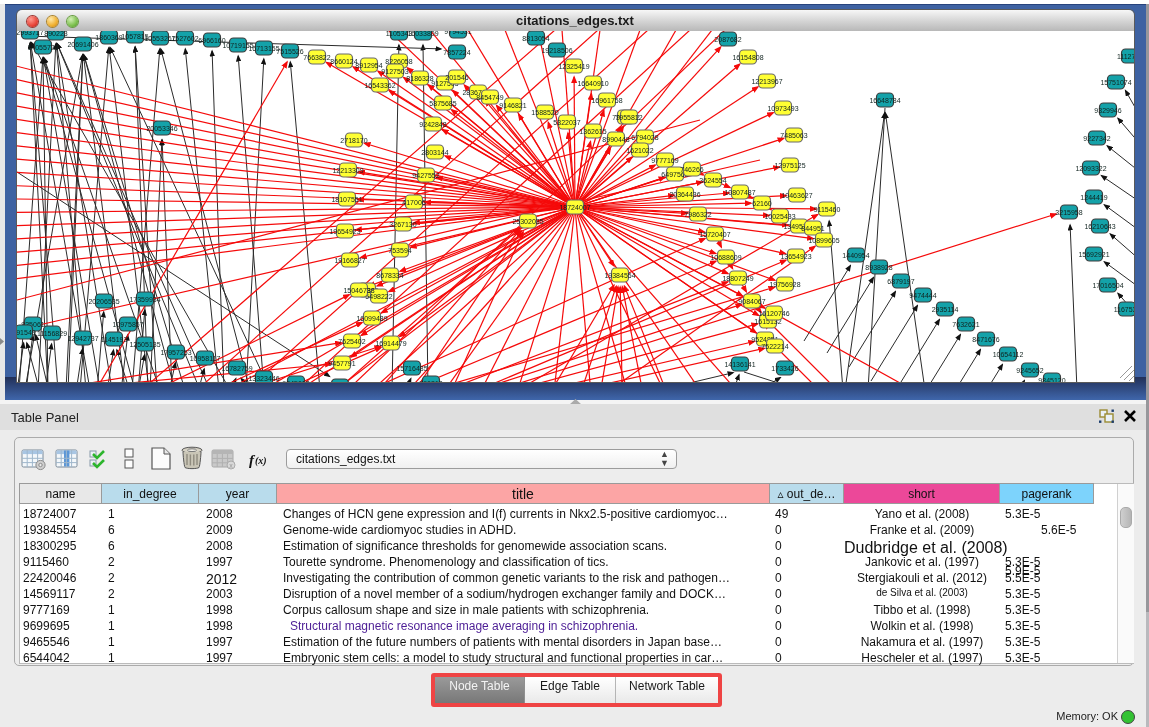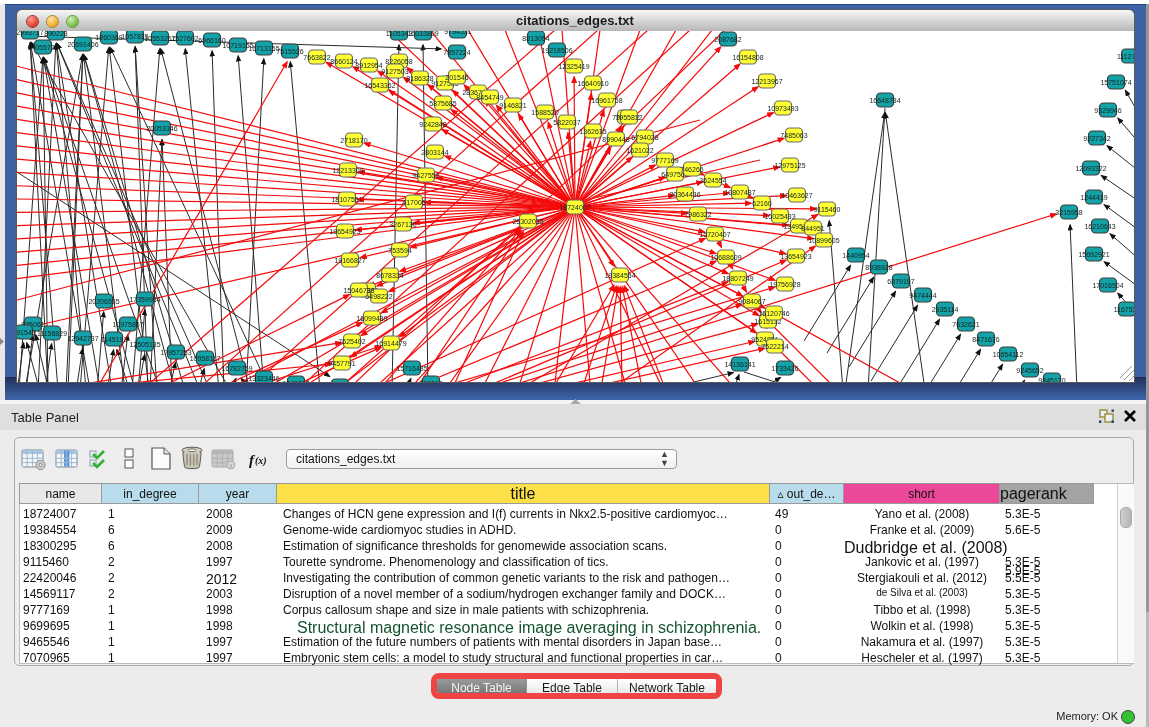--- a/index.html
+++ b/index.html
@@ -632,38 +632,38 @@
 
 <div class="abs" style="left:286px;top:449px;width:391px;height:20px;background:linear-gradient(#ffffff,#f0f0f0);border:1px solid #9c9c9c;border-radius:4px;box-sizing:border-box"></div>
 <div class="abs" style="left:296px;top:452px;font-size:12px;color:#111">citations_edges.txt</div>
 <div class="abs" style="left:660px;top:450px;font-size:9px;color:#444;line-height:9px">▲<br>▼</div>
 
 <div class="abs" style="left:19px;top:483px;width:1115px;height:181px;background:#ffffff;border:1px solid #bbb;box-sizing:border-box"></div>
 <div style="position:absolute;left:19px;top:483px;width:1px;height:21px;background:#9a9a9a"></div>
 <div style="position:absolute;left:20px;top:483px;width:82px;height:21px;background:#e8e8e8;border:1px solid #9a9a9a;border-left:none;box-sizing:border-box;text-align:center;line-height:20px;font-size:12px;color:#111">name</div>
 <div style="position:absolute;left:102px;top:483px;width:97px;height:21px;background:#b9dcec;border:1px solid #9a9a9a;border-left:none;box-sizing:border-box;text-align:center;line-height:20px;font-size:12px;color:#111">in_degree</div>
 <div style="position:absolute;left:199px;top:483px;width:78px;height:21px;background:#b9dcec;border:1px solid #9a9a9a;border-left:none;box-sizing:border-box;text-align:center;line-height:20px;font-size:12px;color:#111">year</div>
-<div style="position:absolute;left:277px;top:483px;width:493px;height:21px;background:#fde047;border:1px solid #9a9a9a;border-left:none;box-sizing:border-box;text-align:center;line-height:20px;font-size:16px;color:#111">title</div>
+<div style="position:absolute;left:277px;top:483px;width:493px;height:21px;background:#fca5a5;border:1px solid #9a9a9a;border-left:none;box-sizing:border-box;text-align:center;line-height:20px;font-size:14px;color:#111">title</div>
 <div style="position:absolute;left:770px;top:483px;width:74px;height:21px;background:#b9dcec;border:1px solid #9a9a9a;border-left:none;box-sizing:border-box;text-align:center;line-height:20px;font-size:12px;color:#111">▵ out_de…</div>
 <div style="position:absolute;left:844px;top:483px;width:156px;height:21px;background:#ec4899;border:1px solid #9a9a9a;border-left:none;box-sizing:border-box;text-align:center;line-height:20px;font-size:12px;color:#111">short</div>
-<div style="position:absolute;left:1000px;top:483px;width:94px;height:21px;background:#a3a3a3;border:1px solid #9a9a9a;border-left:none;box-sizing:border-box;line-height:20px;font-size:16px;color:#111">pagerank</div>
+<div style="position:absolute;left:1000px;top:483px;width:94px;height:21px;background:#7dd3fc;border:1px solid #9a9a9a;border-left:none;box-sizing:border-box;text-align:center;line-height:20px;font-size:12px;color:#111">pagerank</div>
 <div style="position:absolute;left:23px;top:507px;font-size:12px;color:#111;white-space:nowrap">18724007</div>
 <div style="position:absolute;left:108px;top:507px;font-size:12px;color:#111">1</div>
 <div style="position:absolute;left:206px;top:507px;font-size:12px;color:#111">2008</div>
 <div style="position:absolute;left:283px;top:507px;font-size:12px;color:#111;white-space:nowrap">Changes of HCN gene expression and I(f) currents in Nkx2.5-positive cardiomyoc…</div>
 <div style="position:absolute;left:775px;top:507px;font-size:12px;color:#111">49</div>
 <div style="position:absolute;left:844px;top:507px;width:156px;text-align:center;font-size:12px;color:#111;white-space:nowrap">Yano et al. (2008)</div>
 <div style="position:absolute;left:1005px;top:507px;font-size:12px;color:#111">5.3E-5</div>
 <div style="position:absolute;left:23px;top:523px;font-size:12px;color:#111;white-space:nowrap">19384554</div>
 <div style="position:absolute;left:108px;top:523px;font-size:12px;color:#111">6</div>
 <div style="position:absolute;left:206px;top:523px;font-size:12px;color:#111">2009</div>
 <div style="position:absolute;left:283px;top:523px;font-size:12px;color:#111;white-space:nowrap">Genome-wide cardiomyoc studies in ADHD.</div>
 <div style="position:absolute;left:775px;top:523px;font-size:12px;color:#111">0</div>
 <div style="position:absolute;left:844px;top:523px;width:156px;text-align:center;font-size:12px;color:#111;white-space:nowrap">Franke et al. (2009)</div>
-<div style="position:absolute;left:1005px;top:523px;font-size:12px;color:#111">5.6E-5</div>
+<div style="position:absolute;left:1041px;top:523px;font-size:12px;color:#111">5.6E-5</div>
 <div style="position:absolute;left:23px;top:539px;font-size:12px;color:#111;white-space:nowrap">18300295</div>
 <div style="position:absolute;left:108px;top:539px;font-size:12px;color:#111">6</div>
 <div style="position:absolute;left:206px;top:539px;font-size:12px;color:#111">2008</div>
 <div style="position:absolute;left:283px;top:539px;font-size:12px;color:#111;white-space:nowrap">Estimation of significance thresholds for genomewide association scans.</div>
 <div style="position:absolute;left:775px;top:539px;font-size:12px;color:#111">0</div>
 <div style="position:absolute;left:844px;top:539px;width:156px;text-align:right;font-size:16px;color:#111;white-space:nowrap">Dudbridge et al. (2008)</div>
 <div style="position:absolute;left:1005px;top:564px;font-size:12px;color:#111">5.9E-5</div>
 <div style="position:absolute;left:23px;top:555px;font-size:12px;color:#111;white-space:nowrap">9115460</div>
 <div style="position:absolute;left:108px;top:555px;font-size:12px;color:#111">2</div>
 <div style="position:absolute;left:206px;top:555px;font-size:12px;color:#111">1997</div>
@@ -688,43 +688,43 @@
 <div style="position:absolute;left:23px;top:603px;font-size:12px;color:#111;white-space:nowrap">9777169</div>
 <div style="position:absolute;left:108px;top:603px;font-size:12px;color:#111">1</div>
 <div style="position:absolute;left:206px;top:603px;font-size:12px;color:#111">1998</div>
 <div style="position:absolute;left:283px;top:603px;font-size:12px;color:#111;white-space:nowrap">Corpus callosum shape and size in male patients with schizophrenia.</div>
 <div style="position:absolute;left:775px;top:603px;font-size:12px;color:#111">0</div>
 <div style="position:absolute;left:844px;top:603px;width:156px;text-align:center;font-size:12px;color:#111;white-space:nowrap">Tibbo et al. (1998)</div>
 <div style="position:absolute;left:1005px;top:603px;font-size:12px;color:#111">5.3E-5</div>
 <div style="position:absolute;left:23px;top:619px;font-size:12px;color:#111;white-space:nowrap">9699695</div>
 <div style="position:absolute;left:108px;top:619px;font-size:12px;color:#111">1</div>
 <div style="position:absolute;left:206px;top:619px;font-size:12px;color:#111">1998</div>
-<div style="position:absolute;left:297px;top:619px;font-size:16px;color:#14532d;white-space:nowrap">Structural magnetic resonance image averaging in schizophrenia.</div>
+<div style="position:absolute;left:290px;top:619px;font-size:12px;color:#4c1d95;white-space:nowrap">Structural magnetic resonance image averaging in schizophrenia.</div>
 <div style="position:absolute;left:775px;top:619px;font-size:12px;color:#111">0</div>
 <div style="position:absolute;left:844px;top:619px;width:156px;text-align:center;font-size:12px;color:#111;white-space:nowrap">Wolkin et al. (1998)</div>
 <div style="position:absolute;left:1005px;top:619px;font-size:12px;color:#111">5.3E-5</div>
 <div style="position:absolute;left:23px;top:635px;font-size:12px;color:#111;white-space:nowrap">9465546</div>
 <div style="position:absolute;left:108px;top:635px;font-size:12px;color:#111">1</div>
 <div style="position:absolute;left:206px;top:635px;font-size:12px;color:#111">1997</div>
 <div style="position:absolute;left:283px;top:635px;font-size:12px;color:#111;white-space:nowrap">Estimation of the future numbers of patients with mental disorders in Japan base…</div>
 <div style="position:absolute;left:775px;top:635px;font-size:12px;color:#111">0</div>
 <div style="position:absolute;left:844px;top:635px;width:156px;text-align:center;font-size:12px;color:#111;white-space:nowrap">Nakamura et al. (1997)</div>
 <div style="position:absolute;left:1005px;top:635px;font-size:12px;color:#111">5.3E-5</div>
-<div style="position:absolute;left:23px;top:651px;font-size:12px;color:#111;white-space:nowrap">7070965</div>
+<div style="position:absolute;left:23px;top:651px;font-size:12px;color:#111;white-space:nowrap">6544042</div>
 <div style="position:absolute;left:108px;top:651px;font-size:12px;color:#111">1</div>
 <div style="position:absolute;left:206px;top:651px;font-size:12px;color:#111">1997</div>
 <div style="position:absolute;left:283px;top:651px;font-size:12px;color:#111;white-space:nowrap">Embryonic stem cells: a model to study structural and functional properties in car…</div>
 <div style="position:absolute;left:775px;top:651px;font-size:12px;color:#111">0</div>
 <div style="position:absolute;left:844px;top:651px;width:156px;text-align:center;font-size:12px;color:#111;white-space:nowrap">Hescheler et al. (1997)</div>
 <div style="position:absolute;left:1005px;top:651px;font-size:12px;color:#111">5.3E-5</div>
 
 <div class="abs" style="left:1117px;top:484px;width:16px;height:179px;background:#fafafa;border-left:1px solid #d0d0d0"></div>
 <div class="abs" style="left:1120px;top:507px;width:10px;height:19px;background:linear-gradient(90deg,#cfcfcf,#b5b5b5);border-radius:5px;border:1px solid #aaa"></div>
 
-<div class="abs" style="left:431px;top:673px;width:291px;height:26px;border:6px solid #ef4444;border-radius:8px;box-sizing:border-box;overflow:hidden;display:flex">
+<div class="abs" style="left:431px;top:673px;width:291px;height:34px;border:4px solid #ef4444;border-radius:3px;box-sizing:border-box;overflow:hidden;display:flex">
  <div style="width:89px;background:linear-gradient(#9a9a9a,#787878);color:#f4f4f4;font-size:12px;text-align:center;line-height:19px;border-right:1px solid #8f8f8f">Node Table</div>
  <div style="width:90px;background:linear-gradient(#ffffff,#e9e9e9);color:#1a1a1a;font-size:12px;text-align:center;line-height:19px;border-right:1px solid #b5b5b5">Edge Table</div>
  <div style="flex:1;background:linear-gradient(#ffffff,#e9e9e9);color:#1a1a1a;font-size:12px;text-align:center;line-height:19px">Network Table</div>
 </div>
 
 <div class="abs" style="left:1040px;top:710px;width:78px;text-align:right;font-size:11px;color:#222">Memory: OK</div>
 <div class="abs" style="left:1121px;top:710px;width:12px;height:12px;border-radius:50%;background:#33c233;border:1px solid #444"></div>
 
 <div class="abs" style="left:1146px;top:4px;width:3px;height:608px;background:#97979b"></div>
 <div class="abs" style="left:1146px;top:612px;width:3px;height:115px;background:#b9b9bd"></div>

